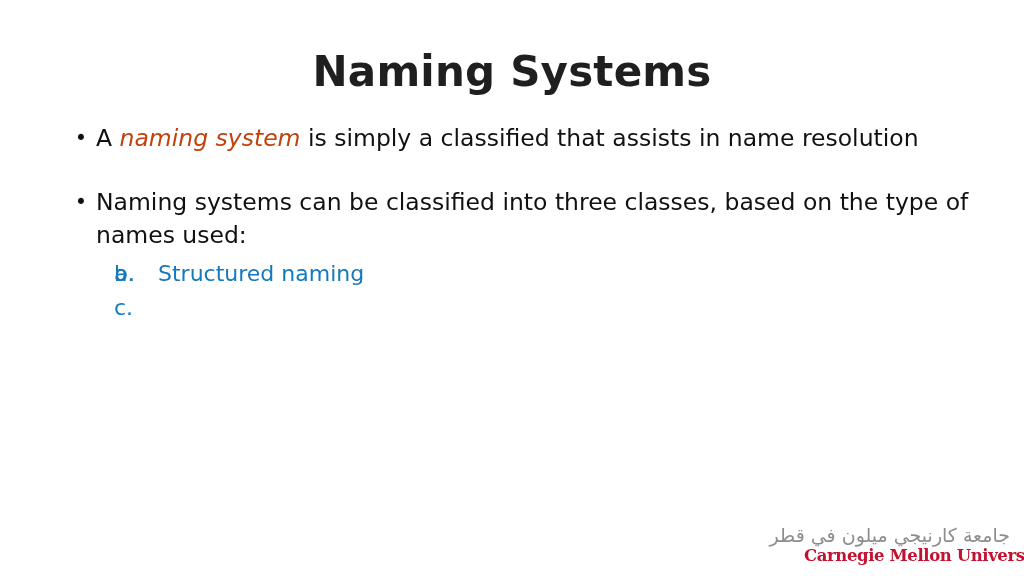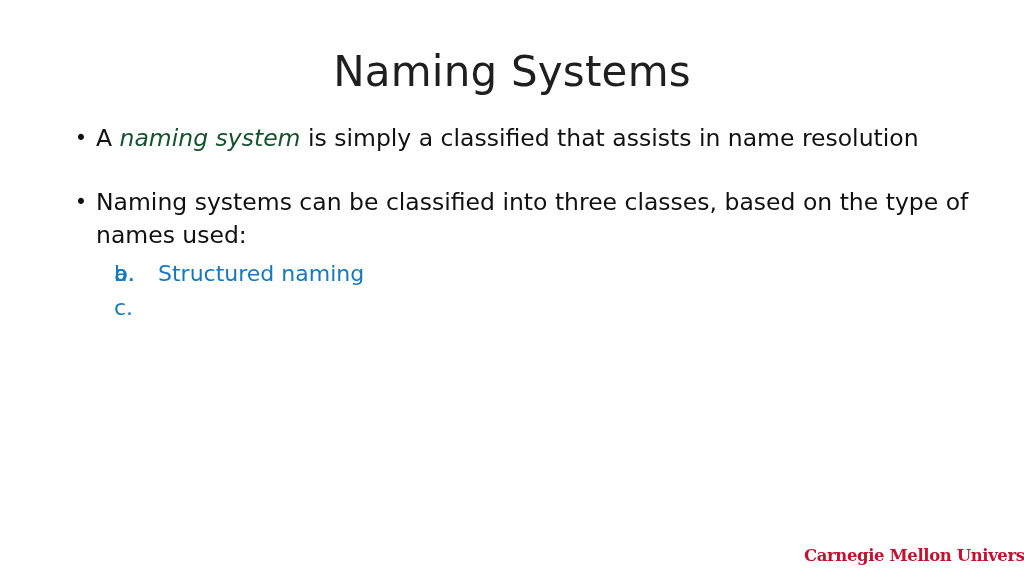--- a/index.html
+++ b/index.html
@@ -22,21 +22,21 @@
   }
 
   
   .slide-title {
     position: absolute;
     left: 0;
     top: 46px;
     width: 1024px;
     text-align: center;
     font-family: "DejaVu Sans", sans-serif;
-    font-weight: 400;
+    font-weight: 700;
     font-size: 42px;
     line-height: 52px;
     letter-spacing: 0.2px;
     color: #1f1f1f;
     white-space: nowrap;
   }
 
   
   .body-block {
     position: absolute;
@@ -65,21 +65,21 @@
     font-size: 21px;
     line-height: 33px;
     color: #111111;
   }
 
   .bullet-row .txt {
     display: block;
   }
 
   .em-green {
-    color: #14532d;
+    color: #c2410c;
     font-style: italic;
     font-weight: 400;
   }
 
   .gap-block {
     height: 31px;
   }
 
   
   .sub-list {
@@ -178,16 +178,17 @@
       </div>
 
       <div class="sub-item">
         <span class="marker">c.</span>
       </div>
 
     </div>
   </div>
 
   <div class="logo">
+    <div class="logo-arabic">جامعة كارنيجي ميلون في قطر</div>
     <div class="logo-latin"><span class="logo-cmu">Carnegie Mellon University</span></div>
   </div>
 
 </div>
 
 </body></html>

